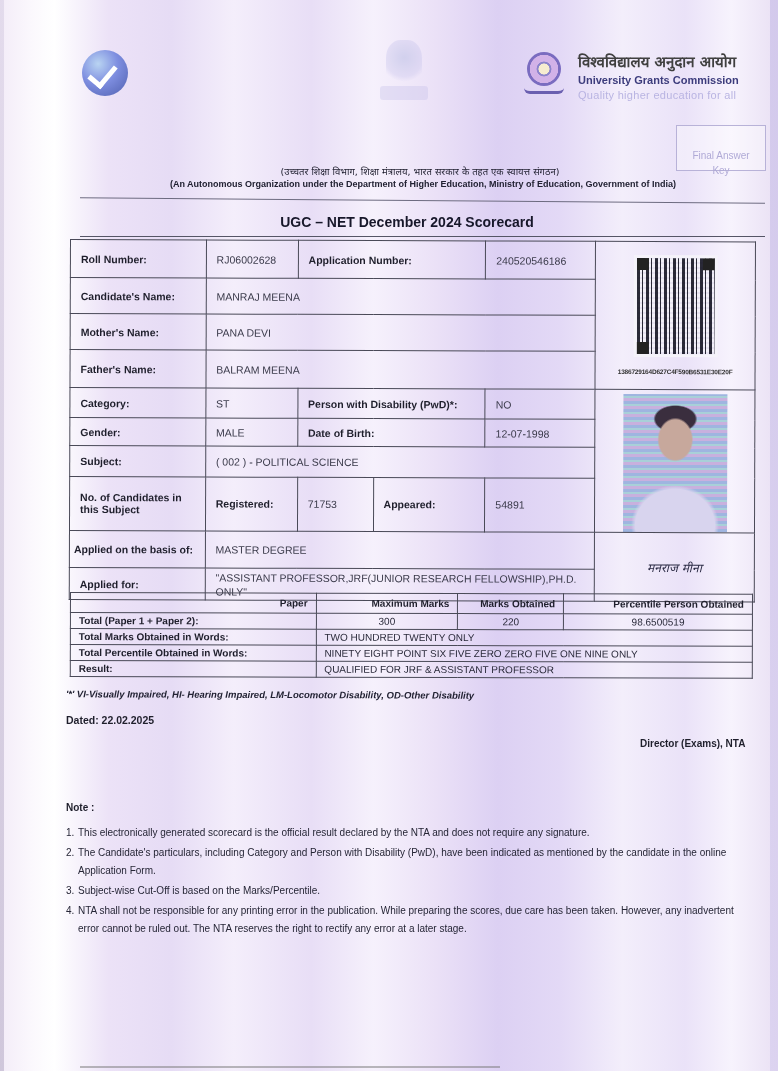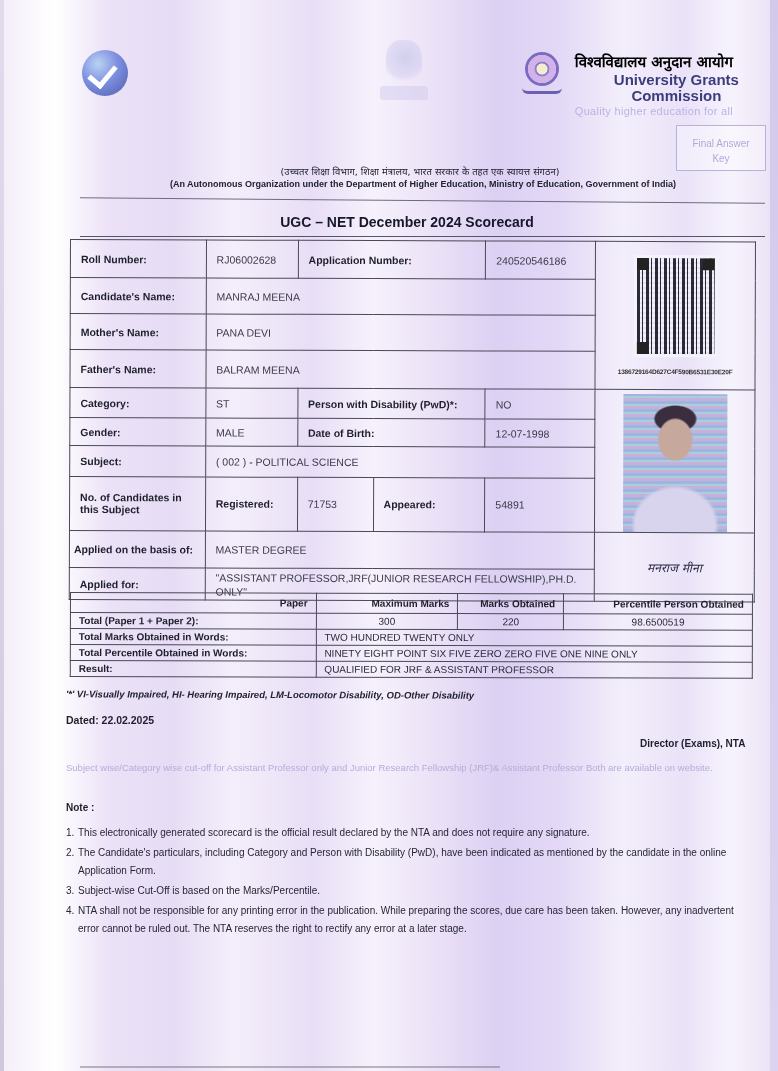--- a/index.html
+++ b/index.html
@@ -47,28 +47,28 @@
   .ugc-logo { position: absolute; left: 522px; top: 52px; display: flex; align-items: flex-start; }
   .ugc-emblem {
     width: 44px; height: 46px; margin-right: 12px; position: relative;
   }
   .ugc-emblem .wheel {
     width: 34px; height: 34px; border-radius: 50%; margin: 0 auto;
     background: radial-gradient(circle, #f6ecd0 0 22%, #8c84cc 24% 30%, #d2b2e8 32% 58%, #7a6cc0 60% 100%);
   }
   .ugc-emblem .book { width: 40px; height: 6px; margin: 2px auto 0; border-bottom: 3px solid #6a5fb0; border-radius: 0 0 20px 20px; }
   .ugc-text { display: flex; flex-direction: column; }
-  .ugc-hindi { font-family: "DejaVu Sans", sans-serif; font-size: 15px; color: #000000; font-weight: bold; line-height: 20px; }
-  .ugc-eng { font-size: 15px; font-weight: bold; color: #3c3c7c; line-height: 16px; text-align: center; }
+  .ugc-hindi { font-family: "DejaVu Sans", sans-serif; font-size: 15px; color: #404040; font-weight: bold; line-height: 20px; }
+  .ugc-eng { font-size: 11px; font-weight: bold; color: #3c3c7c; line-height: 16px; text-align: center; }
   .ugc-tag { font-size: 11px; color: #b9b4e2; line-height: 14px; letter-spacing: 0.3px; }
 
   .fak-stamp {
     position: absolute; left: 676px; top: 125px; width: 90px; height: 46px;
     border: 1px solid #b8b2d8; color: #b0aad6; font-size: 10px; text-align: center;
-    line-height: 15px; padding-top: 10px; background: rgba(255,255,255,0.35);
+    line-height: 15px; padding-top: 22px; background: rgba(255,255,255,0.35);
   }
 
   .org-hindi {
     position: absolute; left: 0; width: 840px; top: 165px; text-align: center;
     font-family: "DejaVu Sans", sans-serif; font-size: 9.5px; color: #1f1f2f;
   }
   .org-eng {
     position: absolute; left: 0; width: 846px; top: 179px; text-align: center;
     font-size: 9px; font-weight: bold; color: #222233;
   }
@@ -276,21 +276,20 @@
     <tr>
       <td class="lbl">Result:</td>
       <td colspan="3">QUALIFIED FOR JRF &amp; ASSISTANT PROFESSOR</td>
     </tr>
   </tbody>
     </table>
 
   <div class="pwd-note">'*' VI-Visually Impaired, HI- Hearing Impaired, LM-Locomotor Disability, OD-Other Disability</div>
   <div class="dated">Dated: 22.02.2025</div>
   <div class="director">Director (Exams), NTA</div>
-  <div class="cutoff">Subject wise/Category wise cut-off for Assistant Professor only and Junior Research Fellowship (JRF)&amp; Assistant Professor Both are available on website.</div>
 
   <div class="note-title">Note :</div>
   <ul class="notes">
     <li>
       <span class="num">1.</span>
       <span class="txt">This electronically generated scorecard is the official result declared by the NTA and does not require any signature.</span>
     </li>
     <li>
       <span class="num">2.</span>
       <span class="txt">The Candidate's particulars, including Category and Person with Disability (PwD), have been indicated as mentioned by the candidate in the online Application Form.</span>

